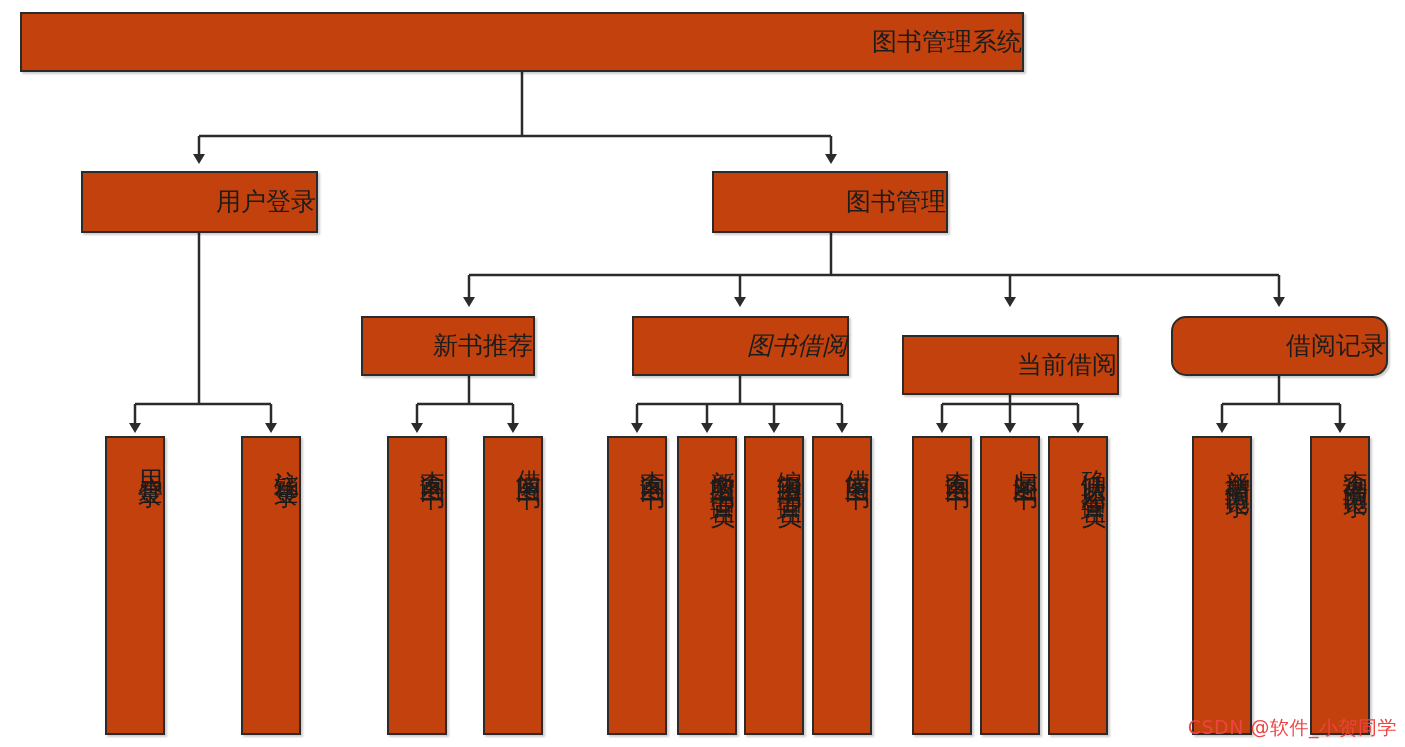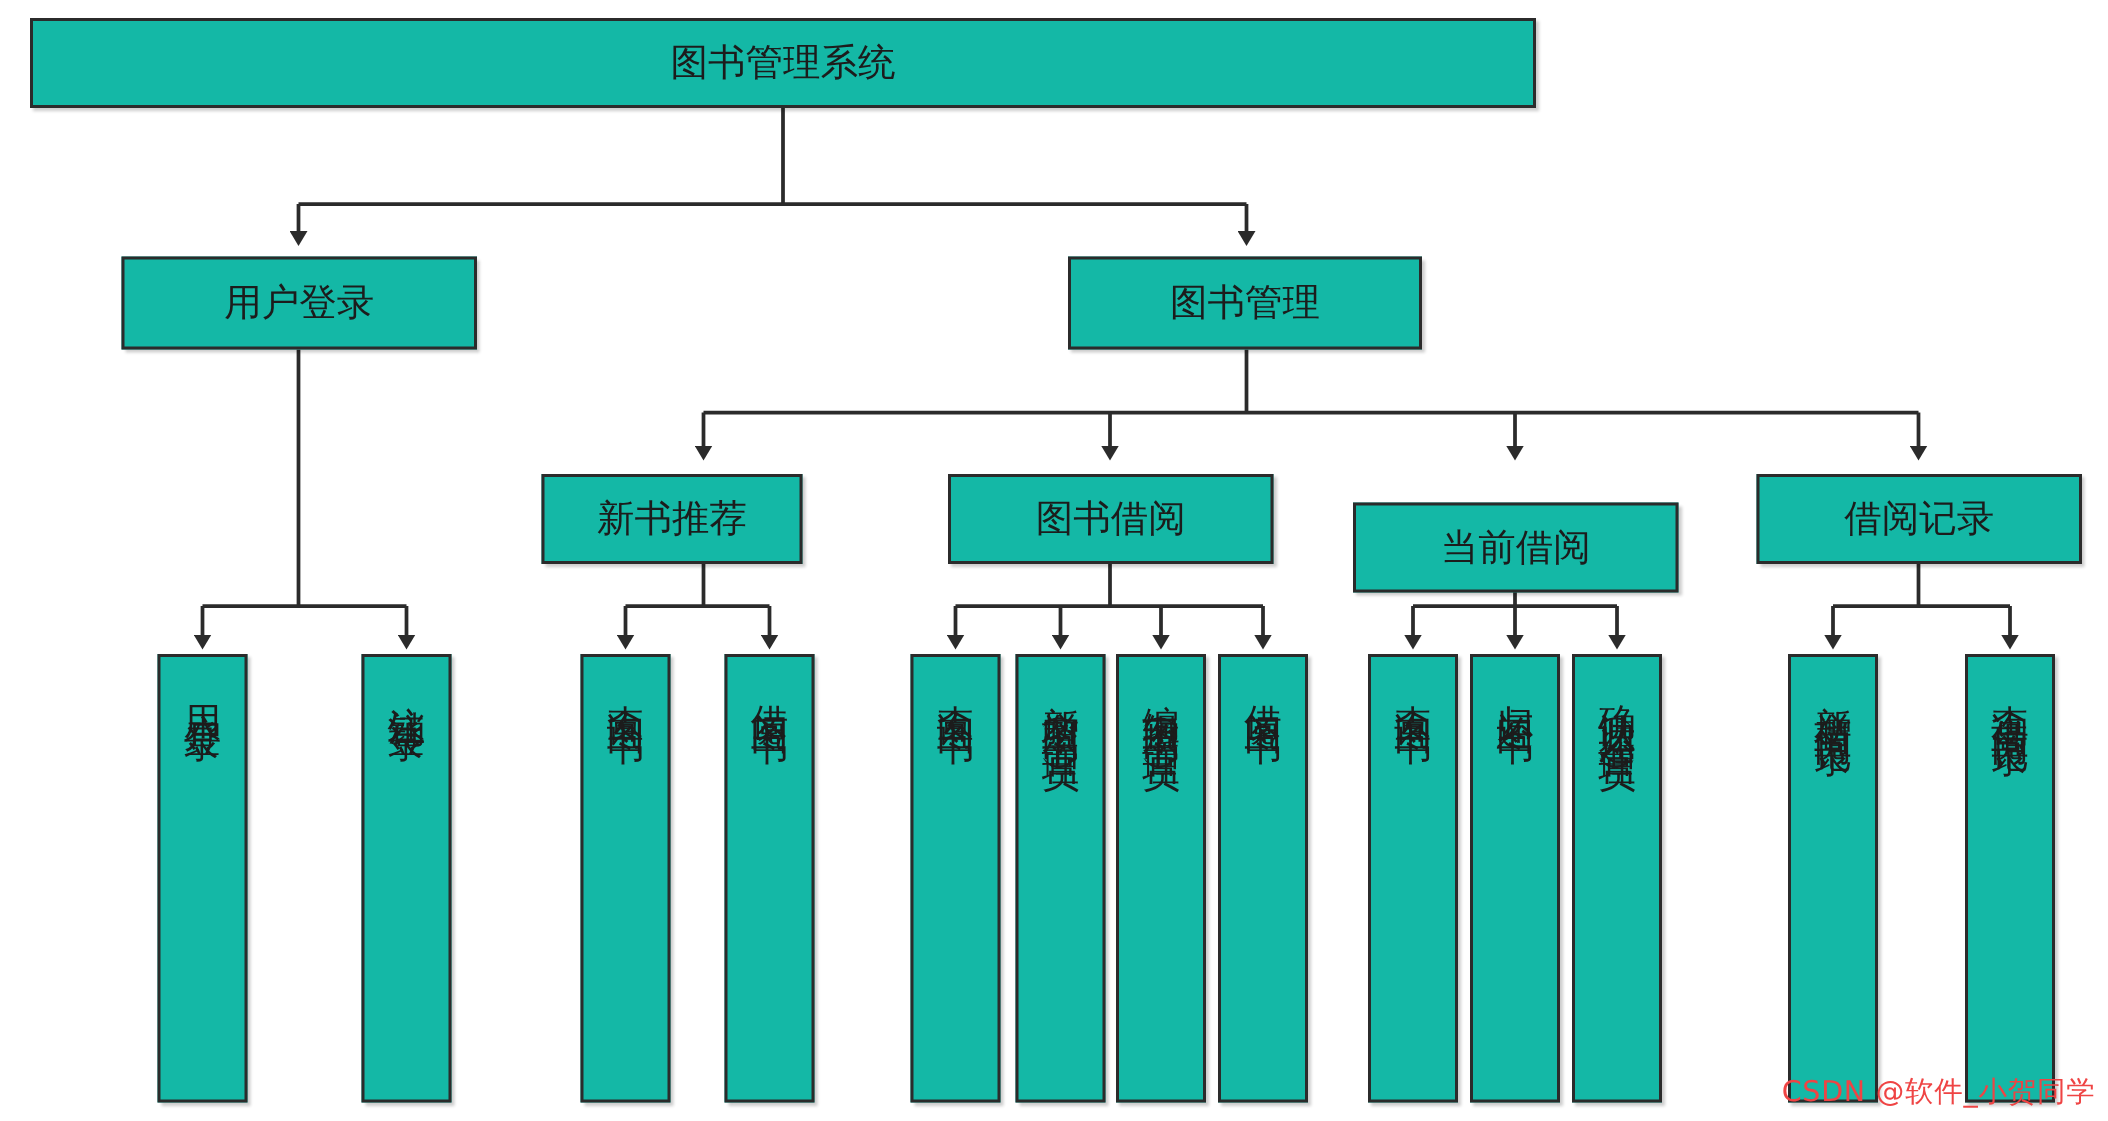--- a/index.html
+++ b/index.html
@@ -23,25 +23,25 @@
     position: absolute;
     left: 0;
     top: 0;
     width: 1405px;
     height: 747px;
     pointer-events: none;
   }
   .node {
     position: absolute;
     box-sizing: border-box;
-    background: #14b8a6;
+    background: #c2410c;
     border: 2px solid #2b2b2b;
     display: flex;
     align-items: center;
-    justify-content: center;
+    justify-content: flex-end;
     box-shadow: 2px 2px 2px rgba(0,0,0,0.20);
   }
   .node .label {
     color: #1c1c1c;
     text-align: center;
     line-height: 1.15;
     white-space: nowrap;
   }
   .node.horizontal .label {
     font-size: 25px;
@@ -130,27 +130,27 @@
   <div class="node horizontal" style="left:81px; top:171px; width:237px; height:62px;">
     <span class="label">用户登录</span>
   </div>
   <div class="node horizontal" style="left:712px; top:171px; width:236px; height:62px;">
     <span class="label">图书管理</span>
   </div>
 
   <div class="node horizontal" style="left:361px; top:316px; width:174px; height:60px;">
     <span class="label">新书推荐</span>
   </div>
-  <div class="node horizontal" style="left:632px; top:316px; width:217px; height:60px;">
+  <div class="node horizontal" style="left:632px; top:316px; width:217px; height:60px;font-style:italic;">
     <span class="label">图书借阅</span>
   </div>
   <div class="node horizontal" style="left:902px; top:335px; width:217px; height:60px;">
     <span class="label">当前借阅</span>
   </div>
-  <div class="node horizontal" style="left:1171px; top:316px; width:217px; height:60px;">
+  <div class="node horizontal" style="left:1171px; top:316px; width:217px; height:60px;border-radius:15px;">
     <span class="label">借阅记录</span>
   </div>
 
   <div class="node vertical" style="left:105px; top:436px; width:60px; height:299px;">
     <span class="label">用户登录</span>
   </div>
   <div class="node vertical" style="left:241px; top:436px; width:60px; height:299px;">
     <span class="label">注销登录</span>
   </div>
 

